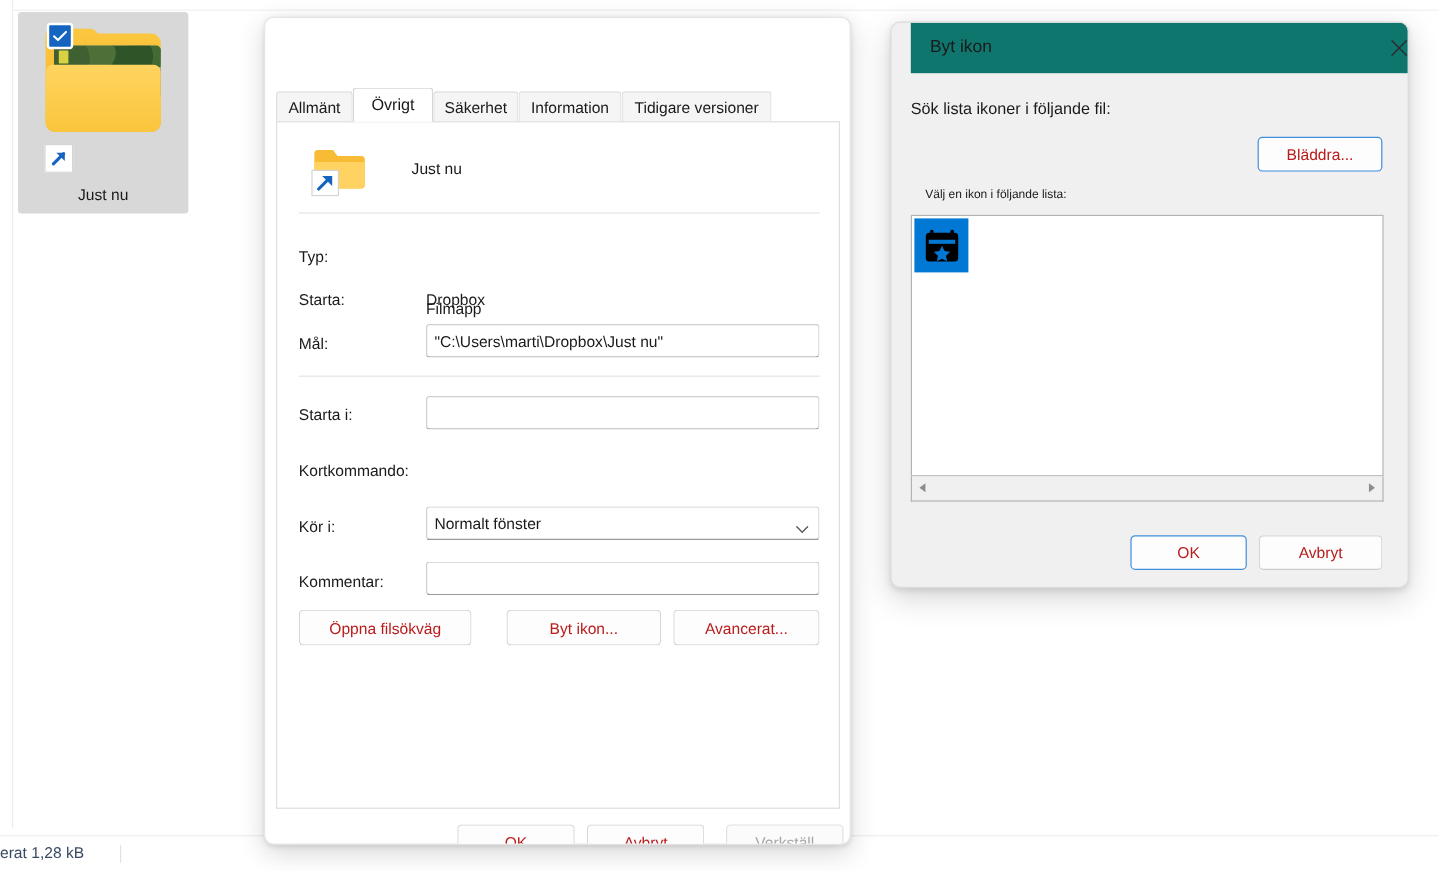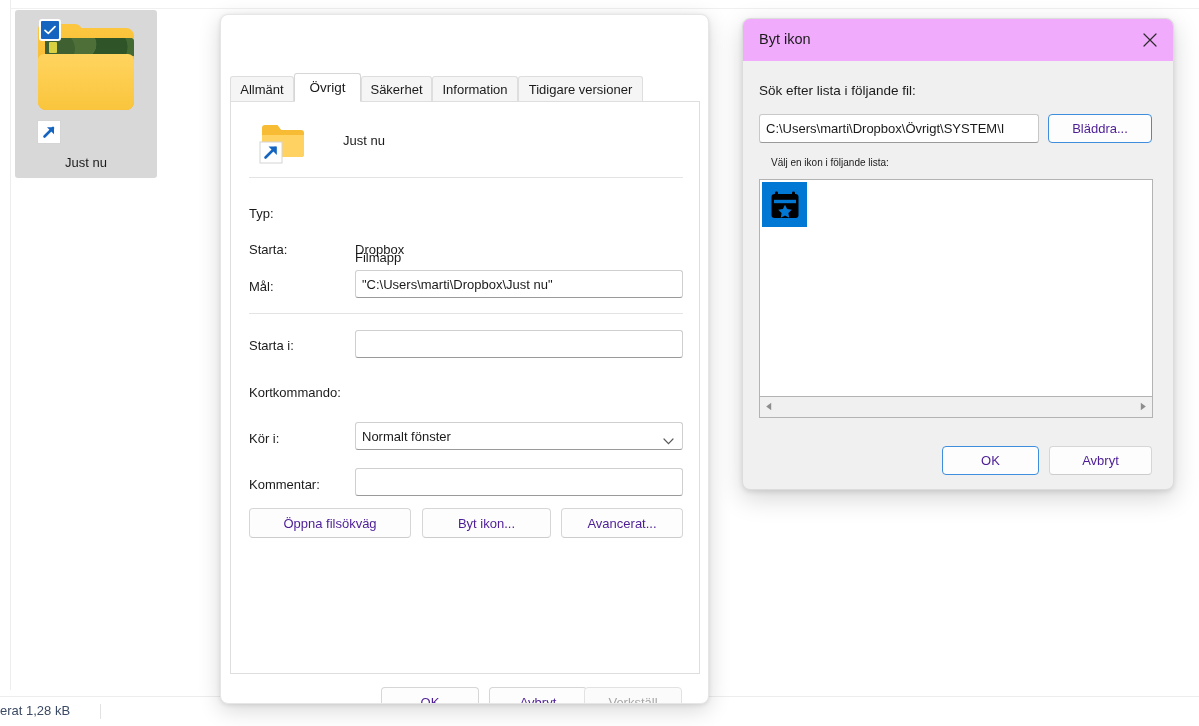--- a/index.html
+++ b/index.html
@@ -176,21 +176,21 @@
   }
 
   
   .w11-btn {
     background: #fdfdfd;
     border: 1px solid #d6d6d6;
     border-bottom-color: #cccccc;
     border-radius: 4px;
     font-family: "Liberation Sans", sans-serif;
     font-size: 13px;
-    color: #4c1d95;
+    color: #b91c1c;
     text-align: center;
     box-sizing: border-box;
     cursor: default;
     display: flex;
     align-items: center;
     justify-content: center;
     padding: 0;
   }
   .w11-btn.disabled {
     color: #a6a6a6;
@@ -357,23 +357,23 @@
     width: 432px; height: 472px;
     background: #f0f0f0;
     border: 1px solid #dcdcdc;
     border-radius: 8px;
     box-sizing: border-box;
     box-shadow: 0 8px 26px rgba(0,0,0,0.17), 0 2px 5px rgba(0,0,0,0.10);
     overflow: hidden;
   }
   #byt-titlebar {
     position: absolute;
-    left: 0; top: 0;
+    left: 16px; top: 0;
     width: 100%; height: 42px;
-    background: #f0abfc;
+    background: #0f766e;
   }
   #byt-title-text {
     position: absolute;
     left: 16px; top: 12px;
     font-size: 14.5px;
     color: #1a1a1a;
     white-space: nowrap;
   }
   #byt-close-btn {
     position: absolute;
@@ -564,58 +564,55 @@
           <path d="M1 1 L5.5 5.6 L10 1" fill="none" stroke="#5a5a5a" stroke-width="1.2" stroke-linecap="round"></path>
         </svg>
       </span>
     </div>
 
     <div class="prop-row-label" style="left:18px; top:375px;">Kommentar:</div>
     <div class="w11-input prop-field" style="left:124px; top:366px; width:328px;">
       <span></span>
     </div>
 
-    <div class="w11-btn prop-action-btn" style="left:18px; width:162px; top:406px;">
+    <div class="w11-btn prop-action-btn" style="left:18px; width:144px; top:406px;">
       <span>Öppna filsökväg</span>
     </div>
     <div class="w11-btn prop-action-btn" style="left:191px; width:129px; top:406px;">
       <span>Byt ikon...</span>
     </div>
     <div class="w11-btn prop-action-btn" style="left:330px; width:122px; top:406px;">
       <span>Avancerat...</span>
     </div>
   </div>
 
   <div class="w11-btn prop-footer-btn" style="left:160px; width:98px;">
     <span>OK</span>
   </div>
   <div class="w11-btn prop-footer-btn" style="left:268px; width:98px;">
     <span>Avbryt</span>
   </div>
-  <div class="w11-btn prop-footer-btn disabled" style="left:363px; width:98px;">
+  <div class="w11-btn prop-footer-btn disabled" style="left:384px; width:98px;">
     <span>Verkställ</span>
   </div>
 </div>
 
 <div id="byt-ikon-dialog">
 
   <div id="byt-titlebar">
     <div id="byt-title-text">Byt ikon</div>
     <div id="byt-close-btn">
       <svg width="14" height="14" viewBox="0 0 14 14">
         <path d="M1 1 L13 13 M13 1 L1 13" stroke="#2b2b2b" stroke-width="1.2" stroke-linecap="round"></path>
       </svg>
     </div>
   </div>
 
-  <div id="byt-search-label">Sök efter lista i följande fil:</div>
-
-  <div id="byt-path-input" class="w11-input">
-    <span>C:\Users\marti\Dropbox\Övrigt\SYSTEM\I</span>
-  </div>
+  <div id="byt-search-label">Sök lista ikoner i följande fil:</div>
+
 
   <div id="byt-browse-btn" class="w11-btn focused">
     <span>Bläddra...</span>
   </div>
 
   <div id="byt-list-label">Välj en ikon i följande lista:</div>
 
   <div id="byt-iconlist">
     <div id="byt-icon-item">
       <svg width="34" height="34" viewBox="0 0 34 34">

